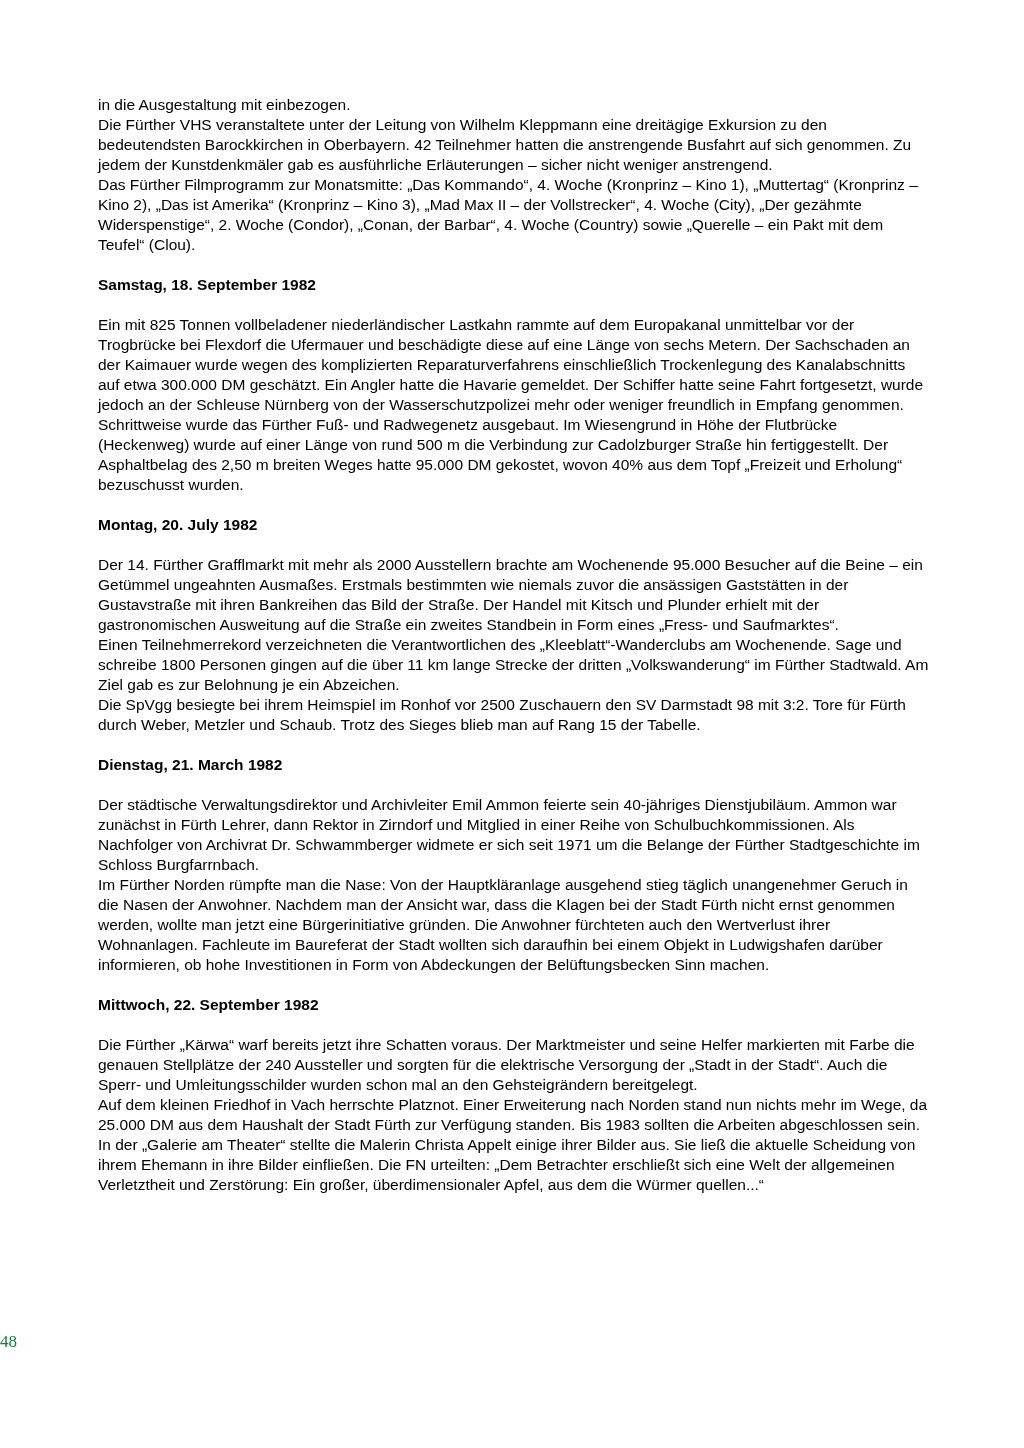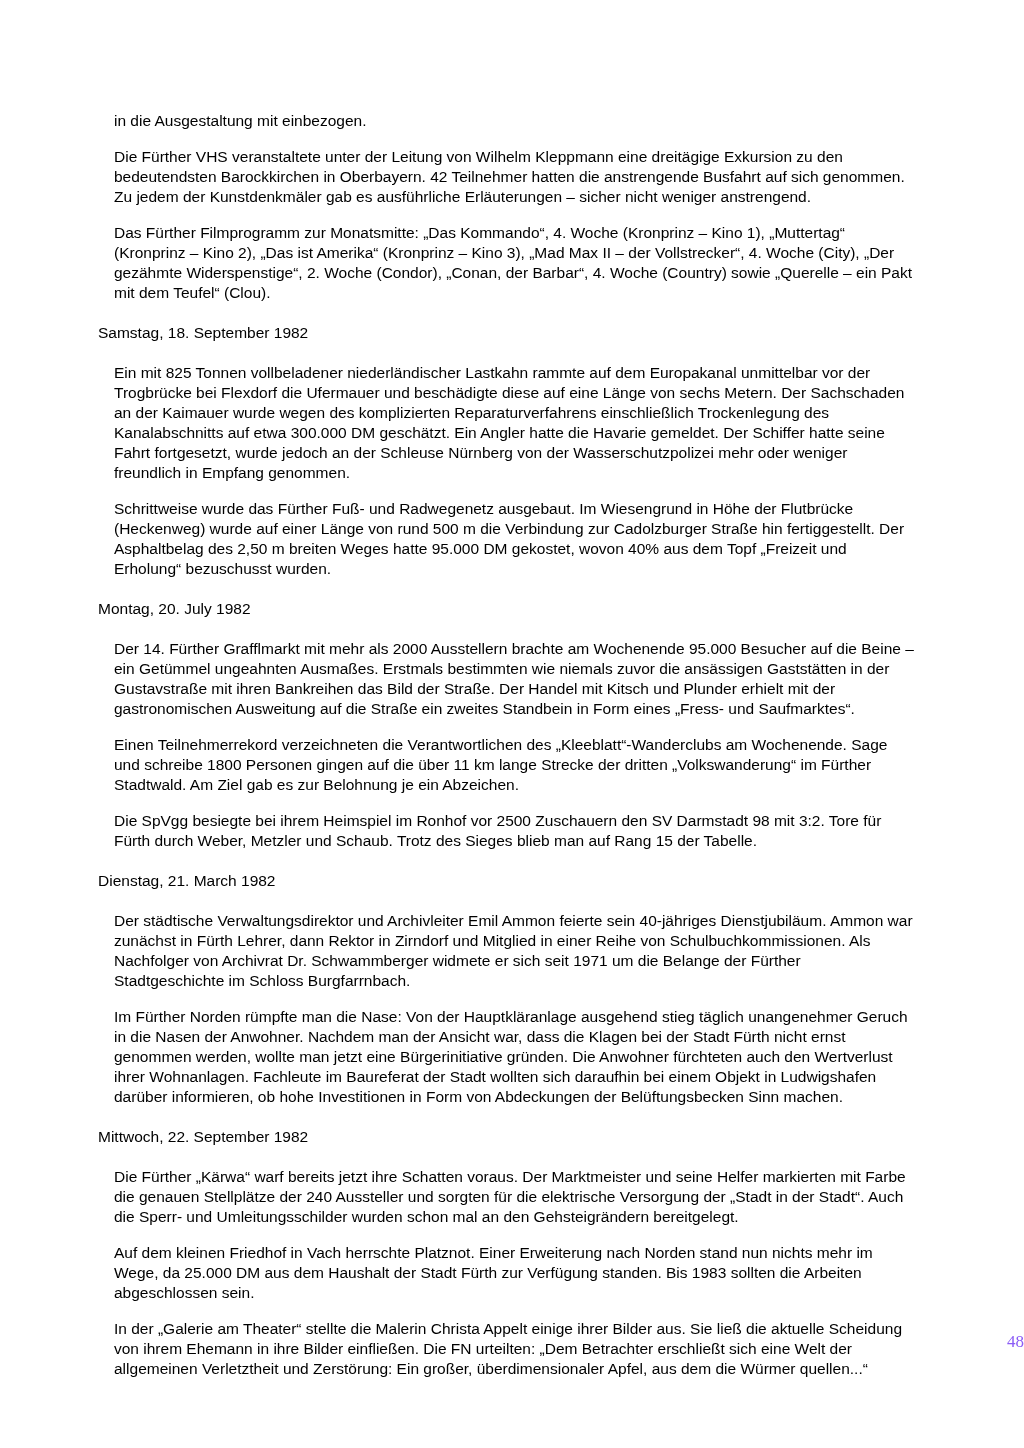--- a/index.html
+++ b/index.html
@@ -19,41 +19,41 @@
     overflow: hidden;
   }
   .content {
     position: absolute;
     left: 98px;
     top: 95px;
     width: 832px;
     text-align: left;
   }
   .content p {
-    margin: 16px;
+    margin: 0;
   }
   .content h2 {
     font-size: 15.5px;
     line-height: 20px;
-    font-weight: normal;
+    font-weight: bold;
     margin: 20px 0 20px 0;
   }
   section {
     margin: 0;
   }
   .page-number {
     position: absolute;
     top: 1332px;
     left: 0;
     width: 100%;
-    text-align: right;
+    text-align: left;
     font-family: "Liberation Serif", serif;
     font-size: 17px;
     line-height: 20px;
-    color: #8b5cf6;
+    color: #15803d;
   }
 </style>
 </head>
 <body>
 
 <div class="page">
   <div class="content">
 
     <section>
       <p>in die Ausgestaltung mit einbezogen.</p>

